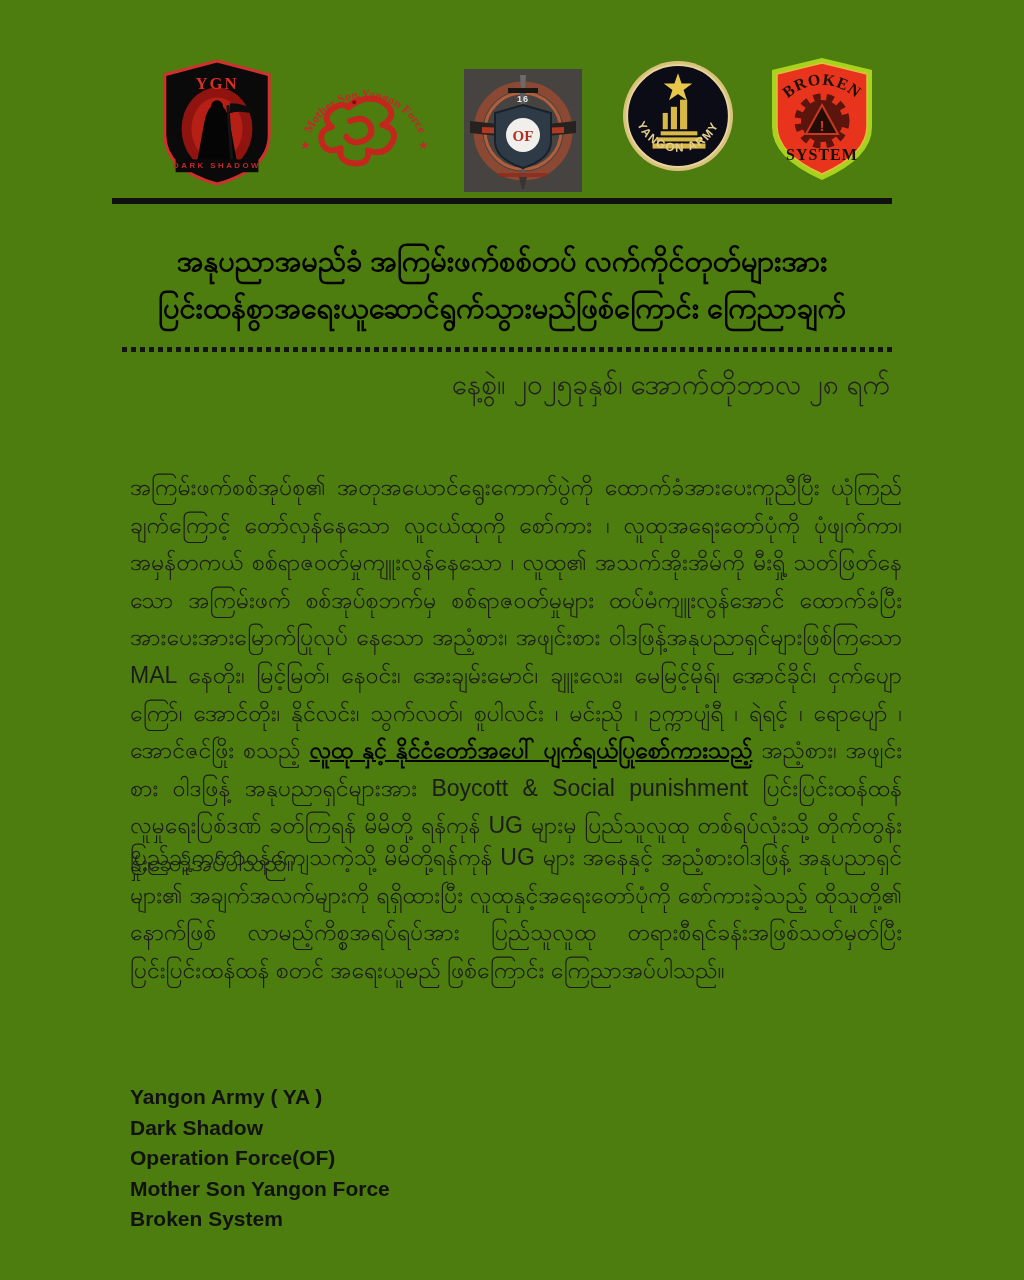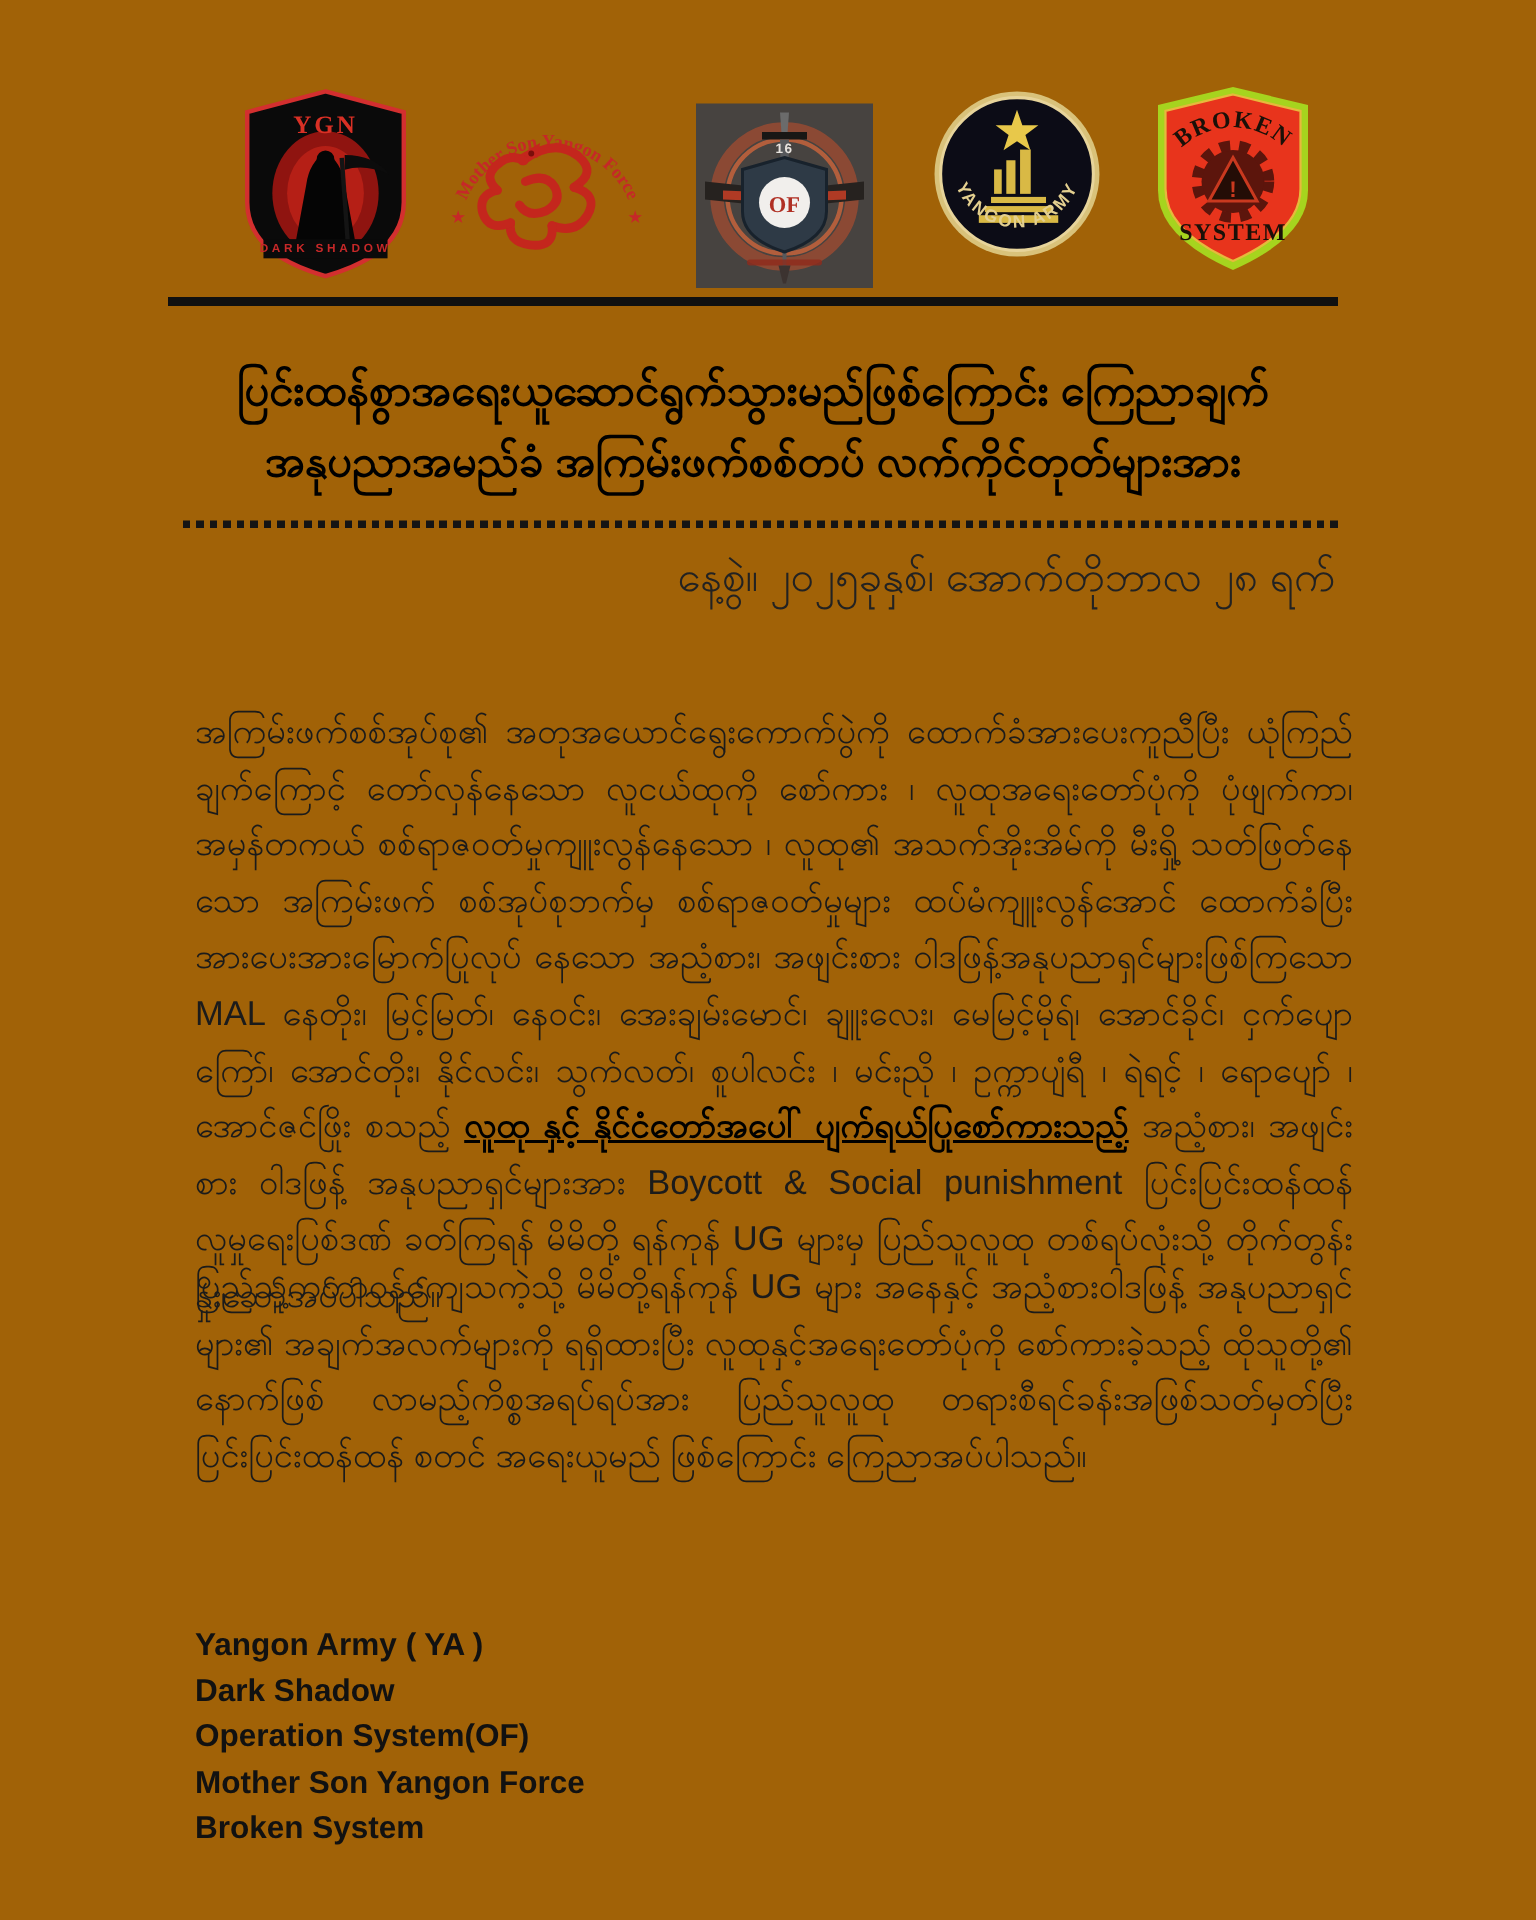--- a/index.html
+++ b/index.html
@@ -1,20 +1,20 @@
 <!DOCTYPE html>
 <html><head>
 <meta charset="utf-8">
 <style>
   html, body { margin: 0; padding: 0; background: #ffffff; }
   .page {
     position: relative;
     width: 1024px;
     height: 1280px;
-    background: #a16207;
+    background: #4d7c0f;
     font-family: "Liberation Sans", sans-serif;
     color: #1b1b1b;
     overflow: hidden;
   }
   
   .logo { position: absolute; }
   .logo svg { display: block; width: 100%; height: 100%; }
   .logo-dark-shadow   { left: 152px; top: 58px;  width: 130px; height: 128px; }
   .logo-msyf          { left: 290px; top: 60px;  width: 150px; height: 118px; }
   .logo-op-flame      { left: 464px; top: 57px;  width: 118px; height: 147px; }
@@ -174,36 +174,36 @@
       <text font-family="Liberation Serif, serif" font-size="16" font-weight="bold" fill="#1a1008" letter-spacing="1">
         <textPath href="#bs-arc" startOffset="50%" text-anchor="middle">BROKEN</textPath>
       </text>
       <text x="56" y="105" text-anchor="middle" font-family="Liberation Serif, serif" font-size="16" font-weight="bold" fill="#1a1008" letter-spacing="1">SYSTEM</text>
     </svg>
   </div>
 
   <div class="divider"></div>
 
   <div class="title">
+    <div>အနုပညာအမည်ခံ အကြမ်းဖက်စစ်တပ် လက်ကိုင်တုတ်များအား</div>
     <div>ပြင်းထန်စွာအရေးယူဆောင်ရွက်သွားမည်ဖြစ်ကြောင်း ကြေညာချက်</div>
-    <div>အနုပညာအမည်ခံ အကြမ်းဖက်စစ်တပ် လက်ကိုင်တုတ်များအား</div>
   </div>
   <div class="dotline"></div>
 
   <div class="date-line">နေ့စွဲ။ ၂၀၂၅ခုနှစ်၊ အောက်တိုဘာလ ၂၈ ရက်</div>
 
   <p class="para para-1">
     <span>အကြမ်းဖက်စစ်အုပ်စု၏ အတုအယောင်ရွေးကောက်ပွဲကို ထောက်ခံအားပေးကူညီပြီး ယုံကြည်ချက်ကြောင့် တော်လှန်နေသော လူငယ်ထုကို စော်ကား ၊ လူထုအရေးတော်ပုံကို ပုံဖျက်ကာ၊ အမှန်တကယ် စစ်ရာဇဝတ်မှုကျူးလွန်နေသော ၊ လူထု၏ အသက်အိုးအိမ်ကို မီးရှို့ သတ်ဖြတ်နေသော အကြမ်းဖက် စစ်အုပ်စုဘက်မှ စစ်ရာဇဝတ်မှုများ ထပ်မံကျူးလွန်အောင် ထောက်ခံပြီး အားပေးအားမြောက်ပြုလုပ် နေသော အညံ့စား၊ အဖျင်းစား ဝါဒဖြန့်အနုပညာရှင်များဖြစ်ကြသော MAL နေတိုး၊ မြင့်မြတ်၊ နေဝင်း၊ အေးချမ်းမောင်၊ ချူးလေး၊ မေမြင့်မိုရ်၊ အောင်ခိုင်၊ ငှက်ပျောကြော်၊ အောင်တိုး၊ နိုင်လင်း၊ သွက်လတ်၊ စူပါလင်း ၊ မင်းညို ၊ ဥက္ကာပျံရီ ၊ ရဲရင့် ၊ ရောပျော် ၊ အောင်ဇင်ဖြိုး စသည့် </span>
     <strong>လူထု နှင့် နိုင်ငံတော်အပေါ် ပျက်ရယ်ပြုစော်ကားသည့်</strong>
     <span> အညံ့စား၊ အဖျင်းစား ဝါဒဖြန့် အနုပညာရှင်များအား Boycott &amp; Social punishment ပြင်းပြင်းထန်ထန် လူမှုရေးပြစ်ဒဏ် ခတ်ကြရန် မိမိတို့ ရန်ကုန် UG များမှ ပြည်သူလူထု တစ်ရပ်လုံးသို့ တိုက်တွန်းနှိုးဆော်အပ်ပါသည်။</span>
   </p>
 
   <p class="para para-2">ပြည်သူ့ကတာဝန်ကျေသကဲ့သို့ မိမိတို့ရန်ကုန် UG များ အနေနှင့် အညံ့စားဝါဒဖြန့် အနုပညာရှင်များ၏ အချက်အလက်များကို ရရှိထားပြီး လူထုနှင့်အရေးတော်ပုံကို စော်ကားခဲ့သည့် ထိုသူတို့၏ နောက်ဖြစ် လာမည့်ကိစ္စအရပ်ရပ်အား ပြည်သူလူထု တရားစီရင်ခန်းအဖြစ်သတ်မှတ်ပြီး ပြင်းပြင်းထန်ထန် စတင် အရေးယူမည် ဖြစ်ကြောင်း ကြေညာအပ်ပါသည်။</p>
 
   <div class="signatures">
     <div>Yangon Army ( YA )</div>
     <div>Dark Shadow</div>
-    <div>Operation System(OF)</div>
+    <div>Operation Force(OF)</div>
     <div>Mother Son Yangon Force</div>
     <div>Broken System</div>
   </div>
 
 </div>
 
 </body></html>

